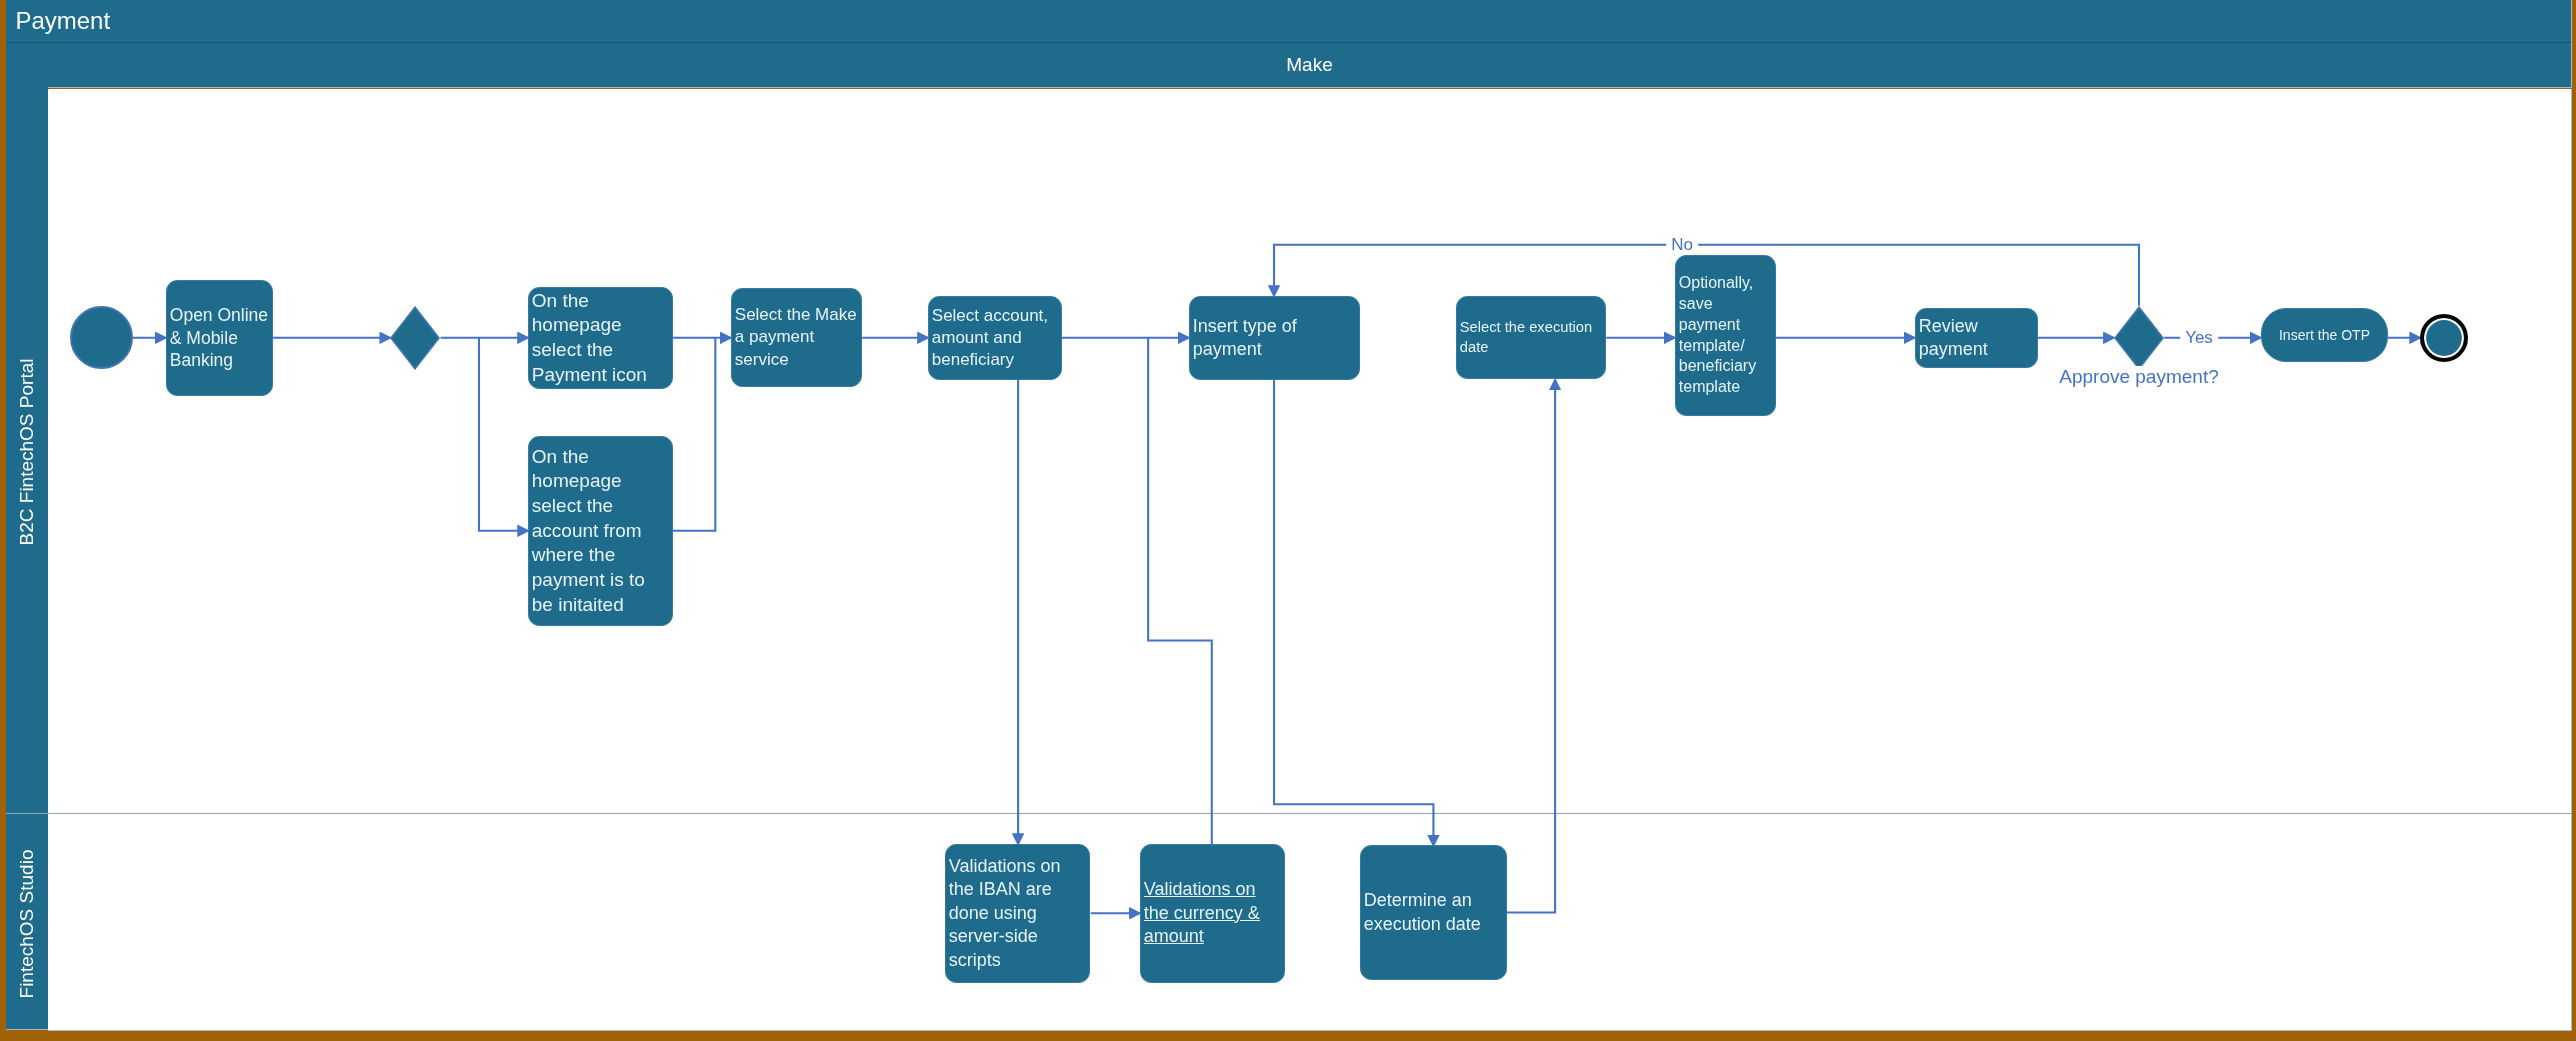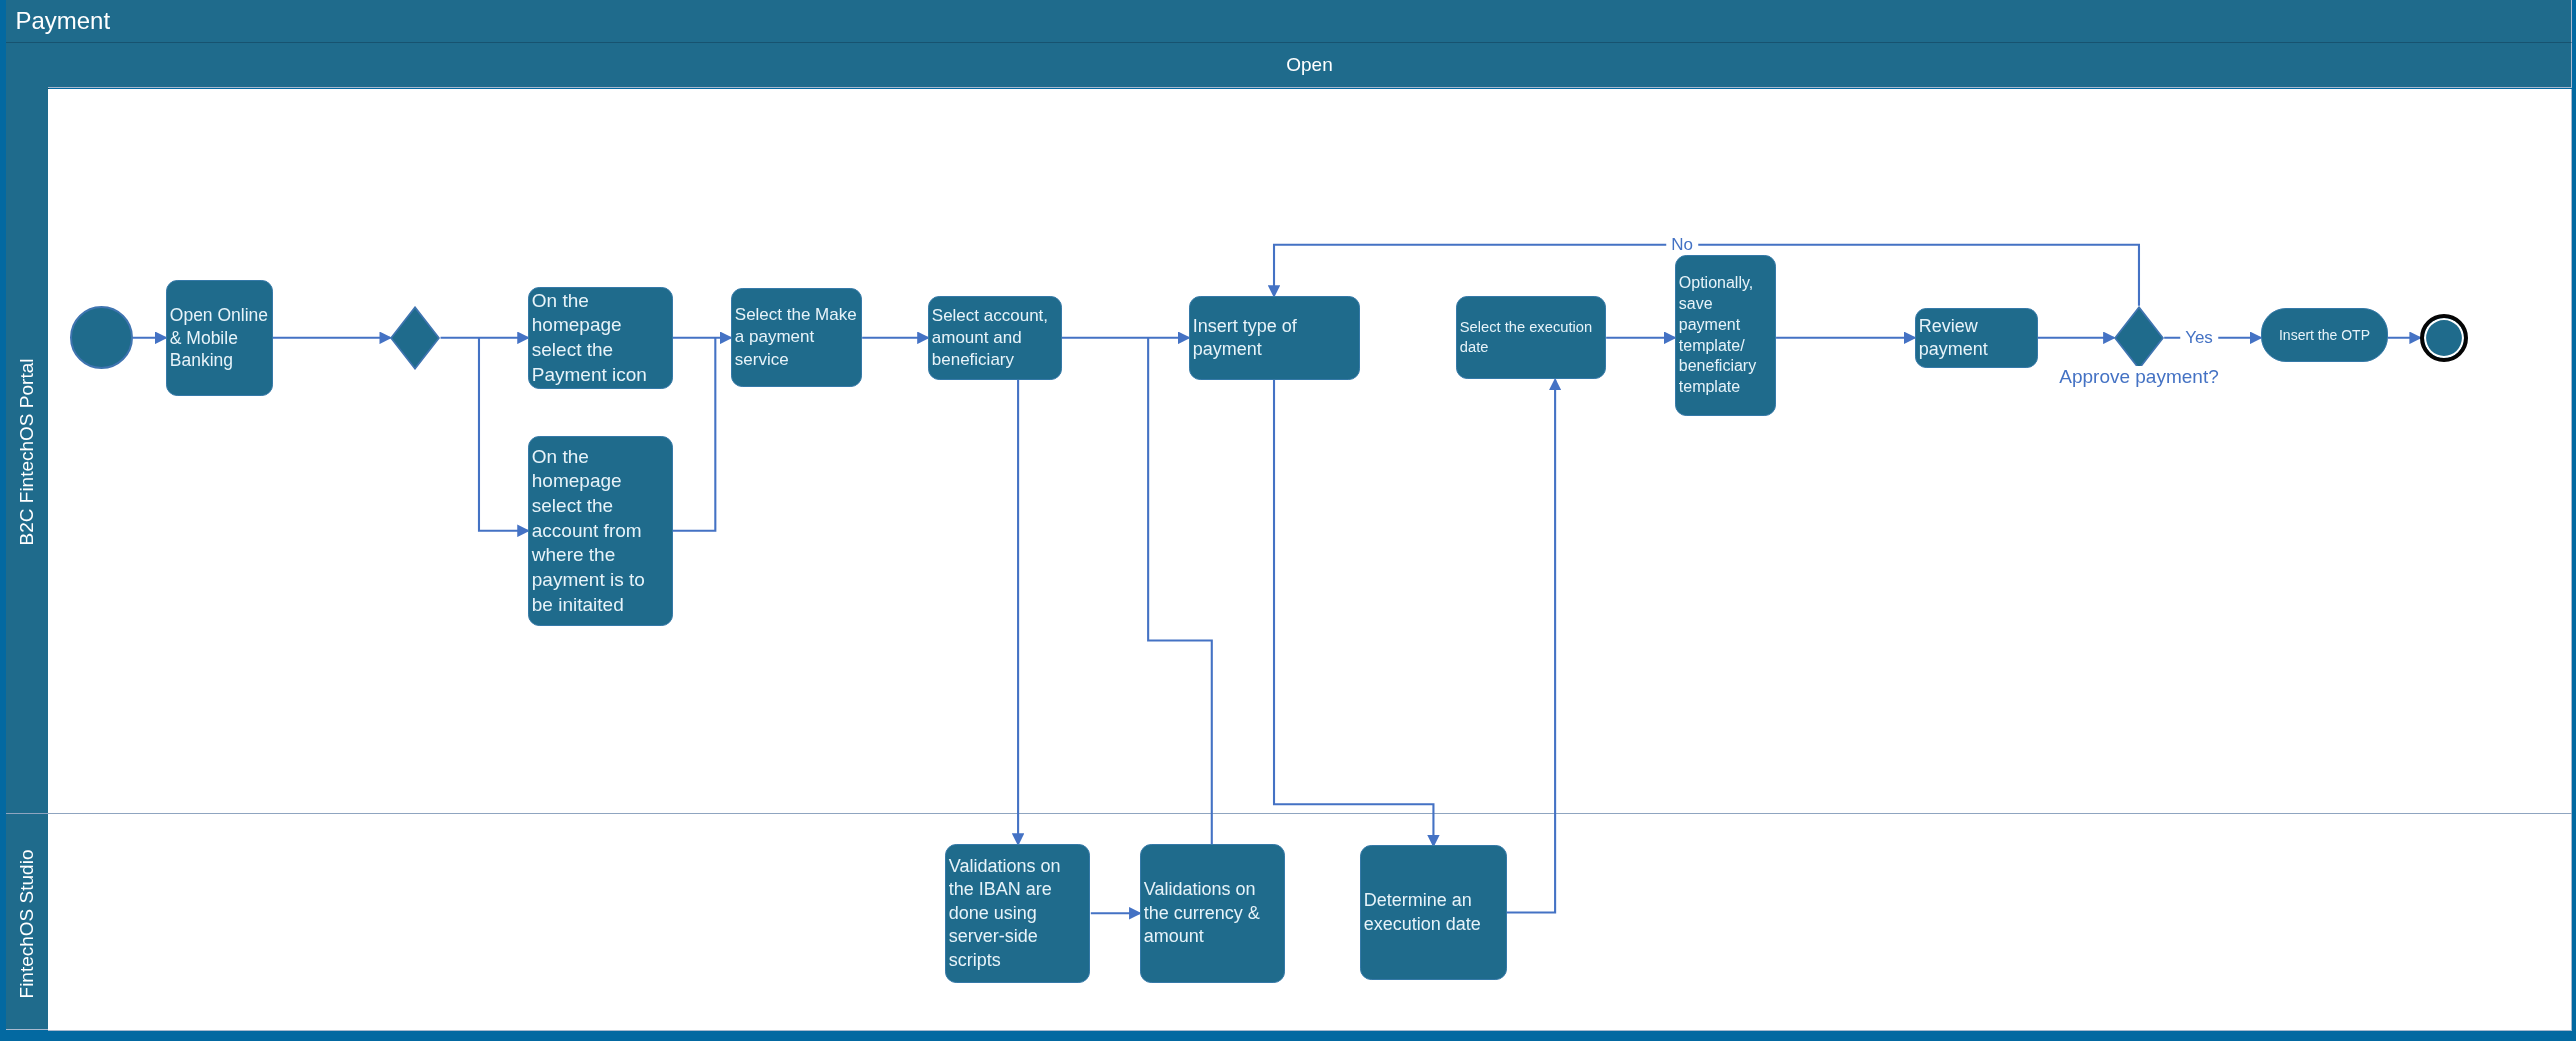--- a/index.html
+++ b/index.html
@@ -7,21 +7,21 @@
     --teal-dark:#14556f;
     --shape-border:#3579a8;
     --connector:#4472c4;
     --lane-line:#8fa5c0;
     --pool-border:#a9bacf;
     --node-text:#e7f3f9;
   }
   *{box-sizing:border-box;}
   html,body{margin:0;padding:0;width:2576px;height:1042px;background:#ffffff;overflow:hidden;
     font-family:"Liberation Sans","DejaVu Sans",sans-serif;}
-  .page{position:absolute;left:0;top:0;width:2576px;height:1042px;background:#0369a1;}
+  .page{position:absolute;left:0;top:0;width:2576px;height:1042px;background:#a16207;}
 
   .pool-title{position:absolute;left:5.6px;top:0;width:2566px;height:43px;background:var(--teal);
     color:#fff;font-size:24px;display:flex;align-items:center;padding-left:9.8px;
     border-bottom:1.4px solid rgba(10,40,60,.35);border-right:0.7px solid var(--pool-border);}
   .lane-col{position:absolute;left:5.6px;top:43px;width:43px;height:987px;background:var(--teal);
     border-right:0.7px solid rgba(0,0,0,.28);border-bottom:0.7px solid var(--pool-border);}
   .phase-header{position:absolute;left:48px;top:43px;width:2524px;height:45px;background:var(--teal);
     color:#fff;font-size:19px;display:flex;align-items:center;justify-content:center;
     border-bottom:0.7px solid var(--pool-border);border-right:0.7px solid var(--pool-border);}
   .content-area{position:absolute;left:48px;top:89px;width:2524px;height:942px;background:#fff;
@@ -54,21 +54,21 @@
 
 <div class="page">
 
   <div class="pool-title">
     <span>Payment</span>
   </div>
 
   <div class="lane-col"></div>
 
   <div class="phase-header">
-    <span>Open</span>
+    <span>Make</span>
   </div>
 
   <div class="content-area"></div>
 
   <div class="lane-label l1">B2C FintechOS Portal</div>
   <div class="lane-label l2">FintechOS Studio</div>
 
   <div class="lane-divider"></div>
 
   <svg id="edges-svg" viewBox="0 0 3684 1490">
@@ -137,21 +137,21 @@
           <polygon points="50,2 98,50 50,98 2,50"></polygon>
         </svg>
       </div>
       <div class="node task" style="left: 2261px; top: 308px; width: 127px; height: 54px; font-size: 14px; border-radius: 25px;">
         <span class="node-label">Insert the OTP</span>
       </div>
       <div class="node end" style="left: 2420px; top: 314px; width: 48px; height: 48px;"></div>
       <div class="node task" style="left: 945px; top: 844px; width: 145px; height: 139px; font-size: 18px;">
         <span class="node-label">Validations on the IBAN are done using server-side scripts</span>
       </div>
-      <div class="node task" style="left: 1140px; top: 844px; width: 145px; height: 139px; font-size: 18px;">
+      <div class="node task" style="left: 1140px; top: 844px; width: 145px; height: 139px; font-size: 18px; text-decoration: underline;">
         <span class="node-label">Validations on the currency &amp; amount</span>
       </div>
       <div class="node task" style="left: 1360px; top: 845px; width: 147px; height: 135px; font-size: 18px;">
         <span class="node-label">Determine an execution date</span>
       </div>
     </div>
   <div id="labels-layer">
       <div class="edge-label" style="left: 1682px; top: 245px;">No</div>
       <div class="edge-label" style="left: 2199px; top: 338px;">Yes</div>
       <div class="edge-label big" style="left: 2139px; top: 377px;">Approve payment?</div>

